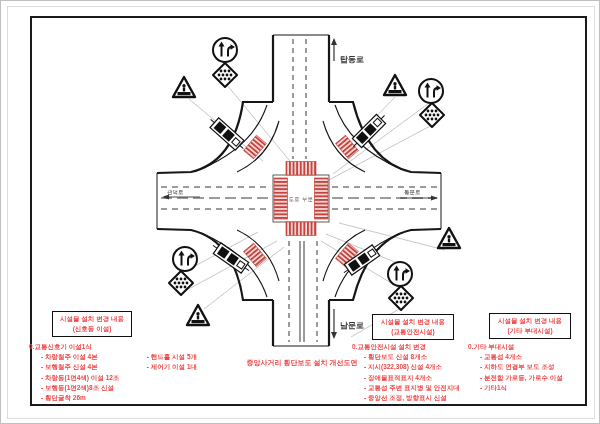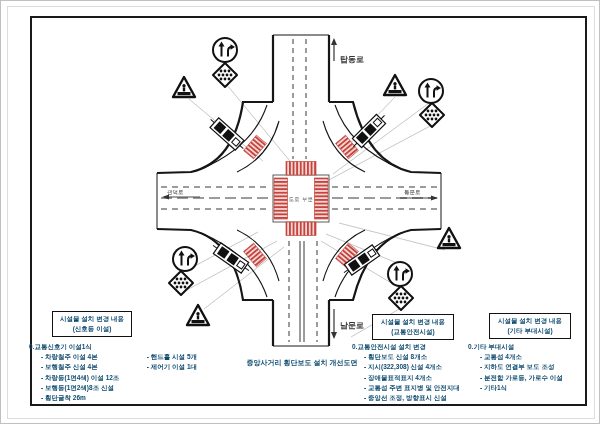--- a/index.html
+++ b/index.html
@@ -1,18 +1,18 @@
 <!DOCTYPE html>
 <html><head>
 <meta charset="utf-8">
 <style>
   html,body{margin:0;padding:0;background:#ffffff;}
   .page{position:relative;width:600px;height:424px;background:#ffffff;
         border:1px solid #c0c0c0;box-sizing:border-box;overflow:hidden;
-        font-family:"Liberation Sans","DejaVu Sans",sans-serif;color:#0c4a6e;}
+        font-family:"Liberation Sans","DejaVu Sans",sans-serif;color:#ef4444;}
   .paper-edge{position:absolute;inset:5px 4px 4px 6px;border:1px solid #dcdcdc;pointer-events:none;}
   .frame{position:absolute;left:29px;top:15px;width:557px;height:390px;
          border:2px solid #1a1a1a;box-sizing:border-box;}
   svg.draw{position:absolute;left:0;top:0;width:600px;height:424px;}
   .legend-box{position:absolute;border:1.3px solid #111;background:#fff;
               font-size:6.5px;font-weight:bold;text-align:center;
               line-height:10px;padding:2px 2px;box-sizing:border-box;white-space:nowrap;}
   .notes{position:absolute;font-size:6.5px;font-weight:bold;line-height:10.2px;white-space:nowrap;}
   .notes .ind{padding-left:12px;}
   .notes .colA{display:inline-block;width:104px;}

